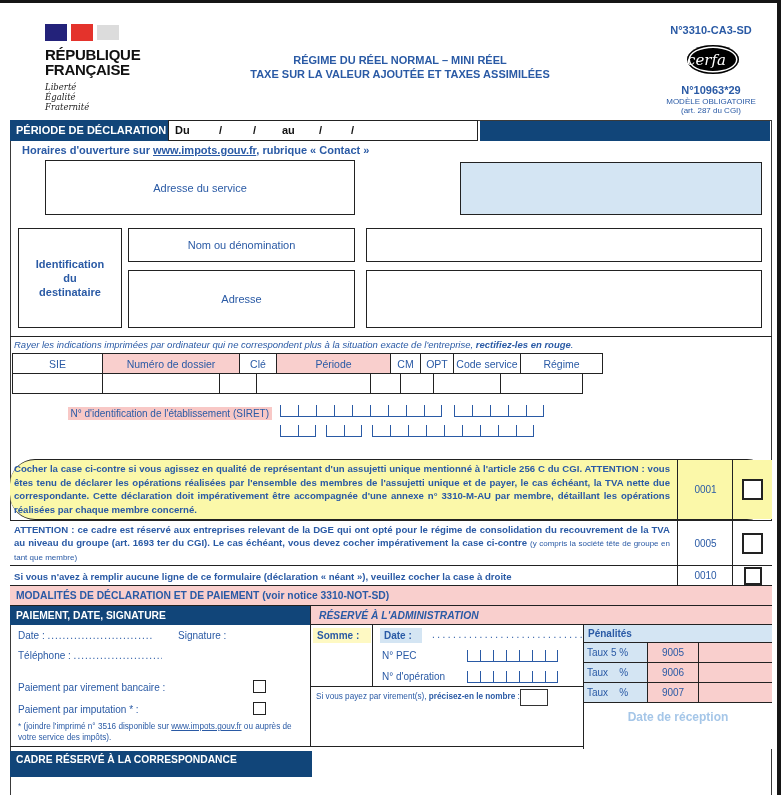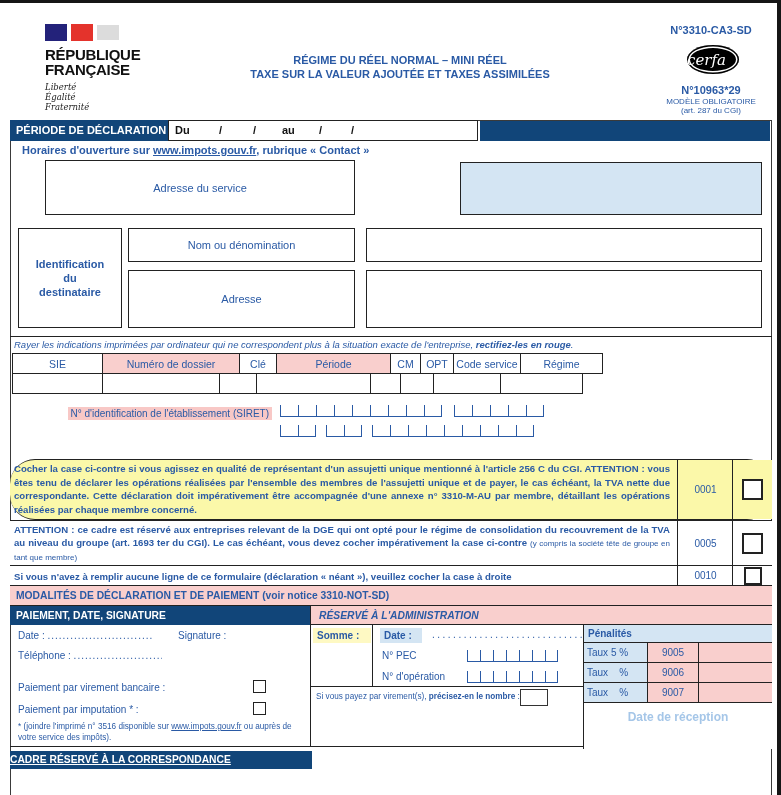--- a/index.html
+++ b/index.html
@@ -282,13 +282,13 @@
   <div class="pen-row">
     <div class="pen-label">Taux&nbsp;&nbsp;&nbsp;&nbsp;%</div>
     <div class="pen-code">9007</div>
     <div class="pen-val"></div>
   </div>
   <div style="height:46px;background:#fff;text-align:center;padding-top:4px;box-sizing:border-box;">
     <span class="b" style="color:#a5c6e8;font-size:12px;">Date de réception</span>
   </div>
 </div>
 
-<div class="abs navy" style="left:10px;top:751px;width:302px;height:18px;font-size:10.3px;line-height:18px;box-sizing:border-box;text-decoration:underline;">CADRE RÉSERVÉ À LA CORRESPONDANCE</div>
+<div class="abs navy" style="left:10px;top:751px;width:302px;height:26px;font-size:10.3px;line-height:18px;padding-left:6px;box-sizing:border-box;">CADRE RÉSERVÉ À LA CORRESPONDANCE</div>
 
 </body></html>

